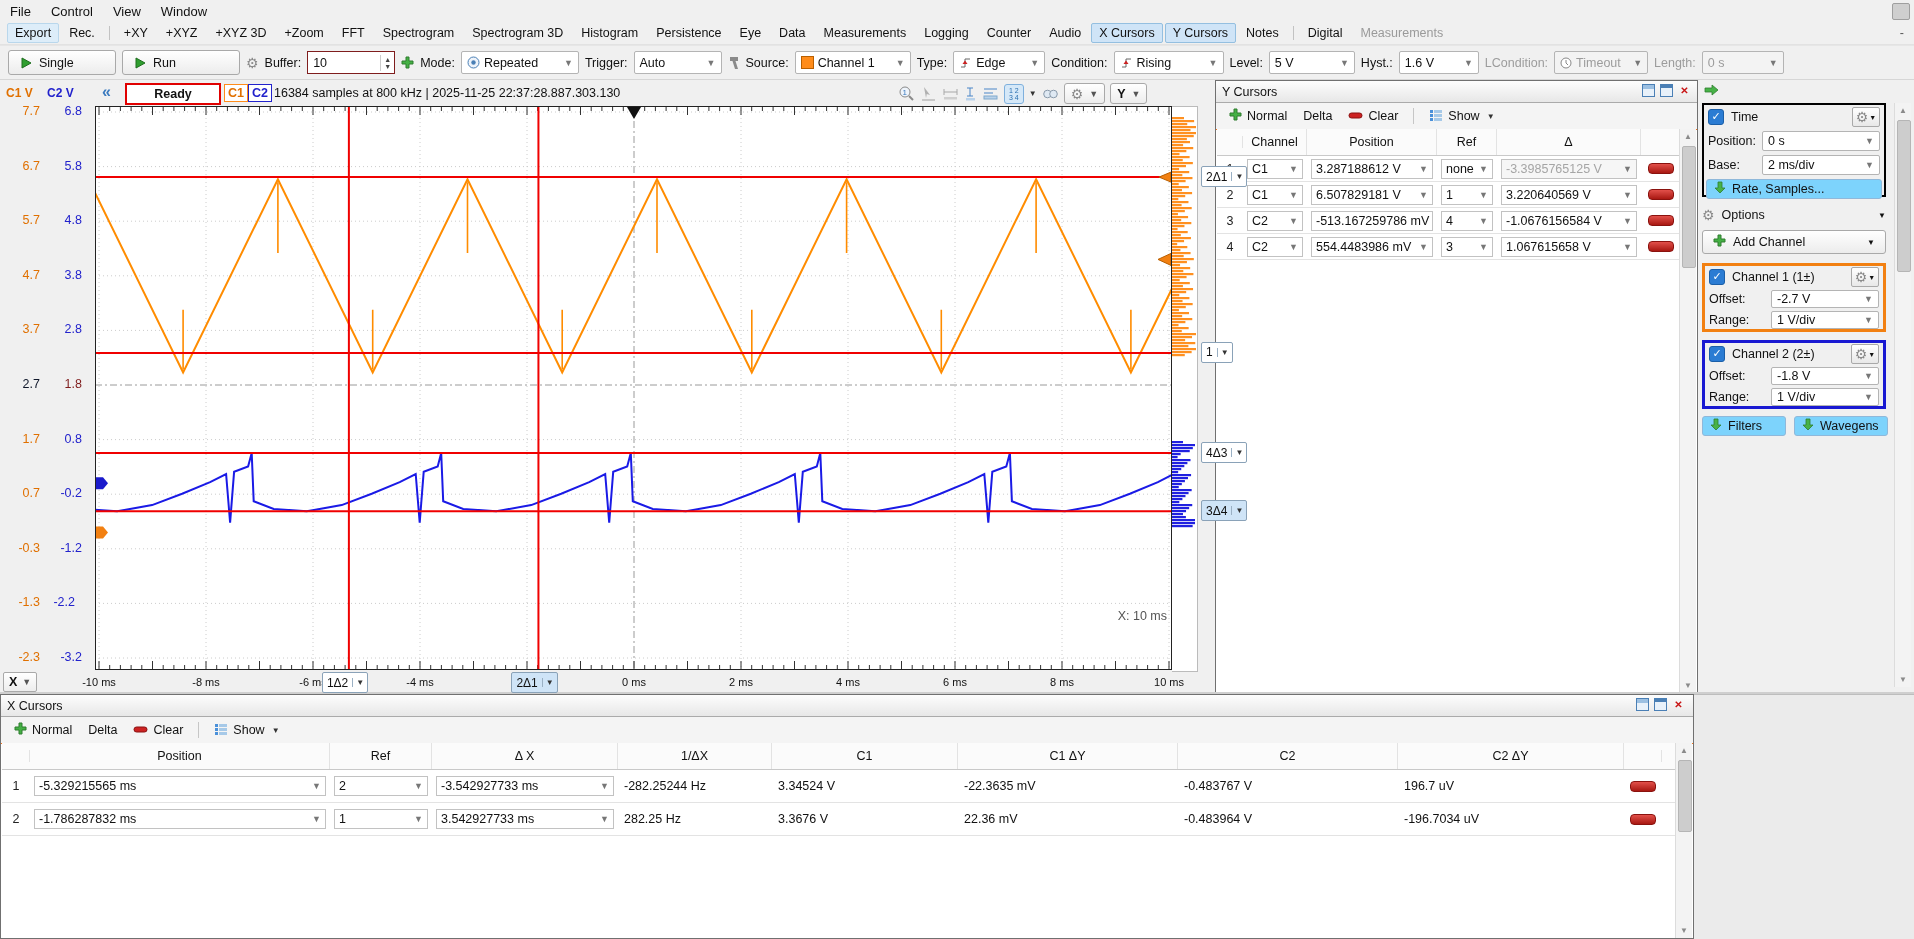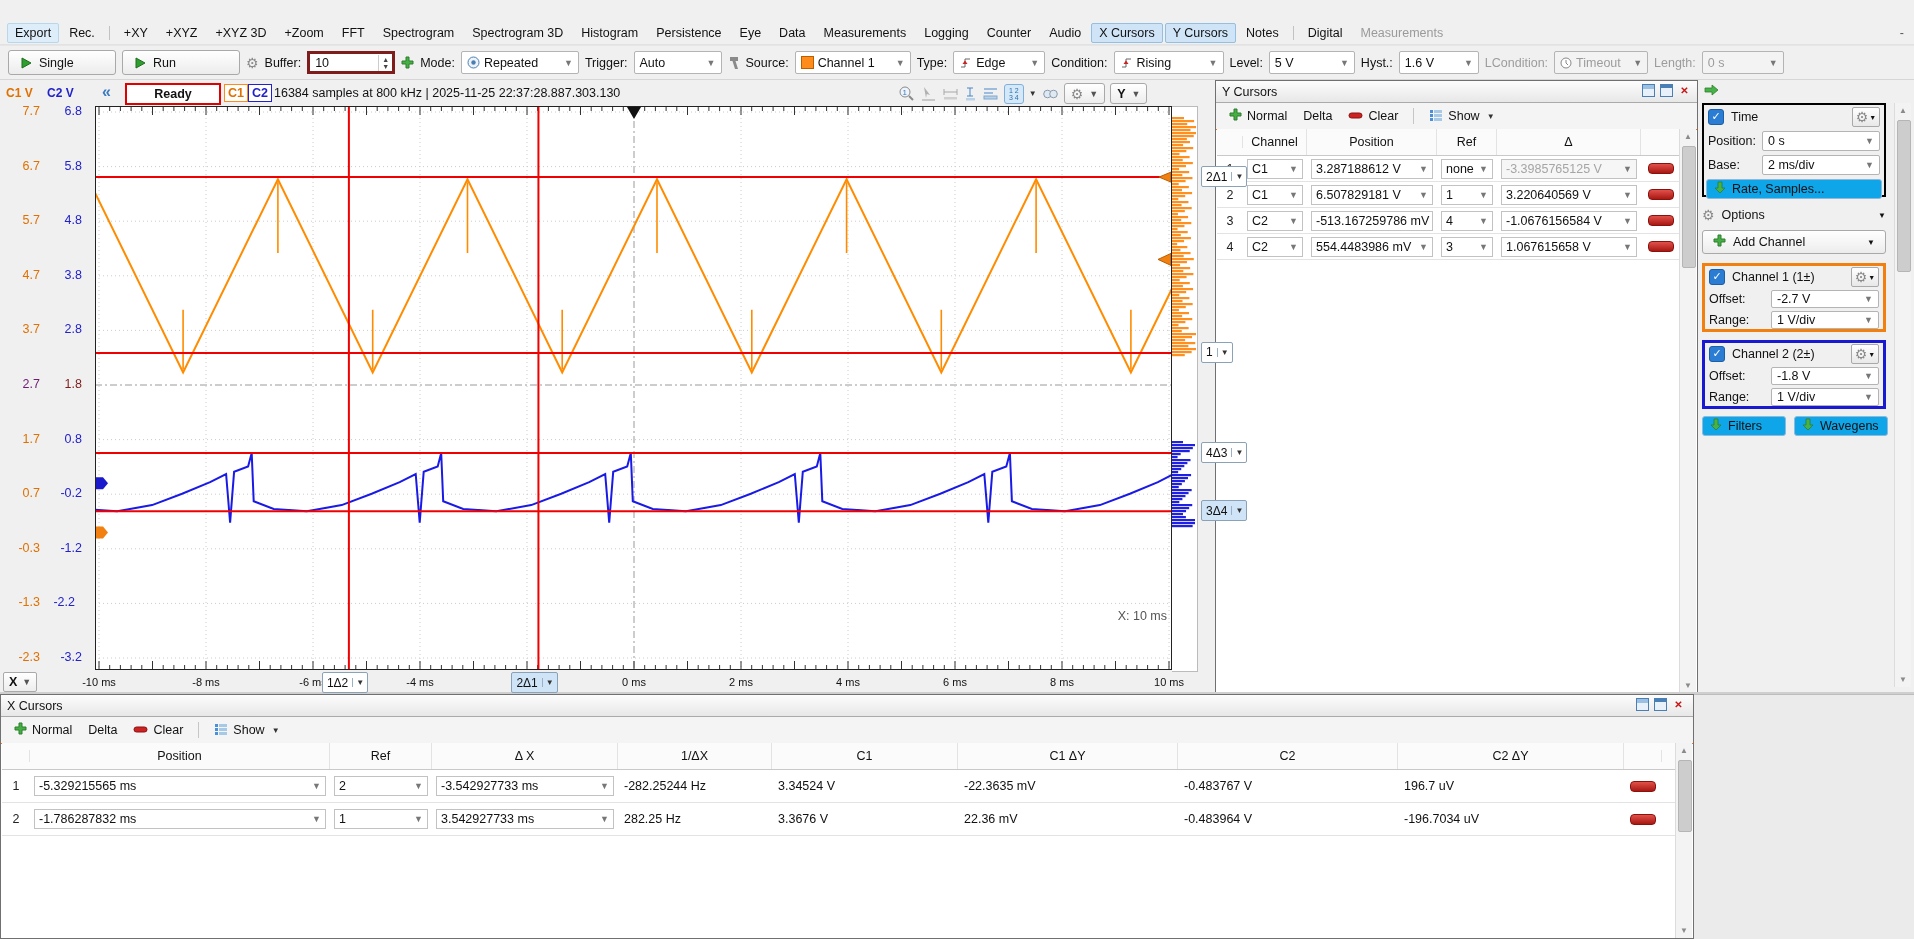--- a/index.html
+++ b/index.html
@@ -18,21 +18,21 @@
   .tab-sep{width:1px;height:14px;background:#c2c2c2;margin:0 5px;}
   .tab-overflow{margin-left:auto;margin-right:10px;color:#555;}
   
   .toolbar{position:absolute;left:0;top:45px;width:1914px;height:35px;background:#f0f0f0;border-top:1px solid #e6e6e6;border-bottom:1px solid #d6d6d6;display:flex;align-items:center;gap:6px;padding:0 8px;box-sizing:border-box;}
   .tbtn{display:flex;align-items:center;gap:6px;background:linear-gradient(#ffffff,#ececec);border:1px solid #a9a9a9;border-radius:3px;height:25px;padding:0 10px;box-sizing:border-box;}
   .tlabel{white-space:nowrap;}
   .tlabel.dis{color:#9c9c9c;}
   .sel{display:flex;align-items:center;gap:4px;background:#fff;border:1px solid #b4b4b4;border-radius:2px;height:23px;padding:0 5px;box-sizing:border-box;white-space:nowrap;overflow:hidden;}
   .sel .chev{margin-left:auto;color:#777;font-size:9px;}
   .sel.dis{background:#f3f3f3;color:#9c9c9c;}
-  .spin{display:flex;align-items:center;background:#fff;border:3px solid #7f1d1d;height:23px;width:88px;box-sizing:border-box;padding-left:5px;}
+  .spin{display:flex;align-items:center;background:#fff;border:1px solid #7f1d1d;height:23px;width:88px;box-sizing:border-box;padding-left:5px;}
   .spin .arrows{margin-left:auto;display:flex;flex-direction:column;font-size:7px;line-height:7px;color:#444;border-left:1px solid #ccc;padding:1px 3px;}
   .icon{display:inline-flex;align-items:center;justify-content:center;}
   .gear-txt{font-size:14px;color:#8a8a8a;line-height:12px;}
   
   .back-arrow{position:absolute;left:102px;top:83px;color:#3a7abf;font-weight:bold;font-size:16px;}
   .ready-box{position:absolute;left:125px;top:83px;width:92px;height:18px;border:2px solid #e00000;background:#fff;text-align:center;font-weight:bold;line-height:18px;}
   .c1-box{position:absolute;left:224px;top:84px;height:16px;padding:0 3px;border:1px solid #ff8c1a;color:#e07000;font-weight:bold;line-height:16px;background:#fff;}
   .c2-box{position:absolute;left:248px;top:84px;height:16px;padding:0 3px;border:1px solid #2222cc;color:#2222cc;font-weight:bold;line-height:16px;background:#fff;}
   .acq-info{position:absolute;left:274px;top:86px;white-space:nowrap;text-align:right;}
   .plot-icons{position:absolute;left:898px;top:83px;display:flex;align-items:center;gap:5px;height:21px;}
@@ -78,31 +78,40 @@
   .sb-arr{position:absolute;left:0;width:100%;height:15px;color:#8a8a8a;font-size:8px;text-align:center;line-height:15px;background:#f3f3f3;}
   .sb-thumb{position:absolute;left:2px;width:12px;background:#cdcdcd;border:1px solid #b5b5b5;border-radius:2px;}
   
   .config{position:absolute;left:1700px;top:80px;width:214px;height:614px;background:#f0f0f0;}
   .grp{position:absolute;left:2px;width:184px;background:#f0f0f0;box-sizing:border-box;}
   .grp-head{display:flex;align-items:center;gap:7px;height:24px;padding:0 4px;}
   .grp-row{display:flex;align-items:center;height:24px;padding:0 4px;}
   .grp-row .sel{width:118px;margin-left:auto;height:20px;}
   .cb{width:14px;height:14px;background:#2b7cd3;border:1px solid #1b5fa8;border-radius:3px;color:#fff;font-size:11px;line-height:13px;text-align:center;flex:none;}
   .gearbtn{margin-left:auto;width:26px;height:18px;background:linear-gradient(#fff,#e8e8e8);border:1px solid #a9a9a9;border-radius:2px;display:flex;align-items:center;justify-content:center;gap:1px;}
-  .bluebtn{display:flex;align-items:center;gap:6px;background:#0ea5e9;border:1px solid #8fb8da;border-radius:3px;height:20px;padding:0 7px;box-sizing:border-box;}
+  .bluebtn{display:flex;align-items:center;gap:6px;background:#7dd3fc;border:1px solid #8fb8da;border-radius:3px;height:20px;padding:0 7px;box-sizing:border-box;}
   .cfg-row{position:absolute;left:2px;width:184px;display:flex;align-items:center;gap:7px;}
   
   .filler{position:absolute;left:1694px;top:694px;width:220px;height:245px;background:#ebebeb;border-top:1px solid #bdbdbd;}
   .hsplit{position:absolute;left:0;top:692px;width:1914px;height:2px;background:#cfcfcf;}
 </style>
 </head>
 <body>
 
 <div class="app">
 
+  <div class="menubar">
+    <div id="menu-items" style="display:flex;">
+        <div class="menu-item">File</div>
+        <div class="menu-item">Control</div>
+        <div class="menu-item">View</div>
+        <div class="menu-item">Window</div>
+      </div>
+    <div class="menu-clock"></div>
+  </div>
 
   <div class="tabbar">
     <div id="tab-items" style="display:flex;align-items:center;">
         <div class="tab-item hl">Export</div>
         <div class="tab-item">Rec.</div>
         <div class="tab-sep"></div>
         <div class="tab-item">+XY</div>
         <div class="tab-item">+XYZ</div>
         <div class="tab-item">+XYZ 3D</div>
         <div class="tab-item">+Zoom</div>
@@ -289,21 +298,21 @@
   </div>
 
   <div class="ax-head" style="left:6px;color:#e07000;">C1 V</div>
   <div class="ax-head" style="left:47px;color:#2222cc;">C2 V</div>
   <div id="c1-ticks">
       <div class="ytick" style="left: 2px; top: 104px; color: rgb(224, 112, 0);">7.7</div>
       <div class="ytick" style="left: 2px; top: 158.6px; color: rgb(224, 112, 0);">6.7</div>
       <div class="ytick" style="left: 2px; top: 213.2px; color: rgb(224, 112, 0);">5.7</div>
       <div class="ytick" style="left: 2px; top: 267.8px; color: rgb(224, 112, 0);">4.7</div>
       <div class="ytick" style="left: 2px; top: 322.4px; color: rgb(224, 112, 0);">3.7</div>
-      <div class="ytick" style="left: 2px; top: 377px; color: #701a75;">2.7</div>
+      <div class="ytick" style="left: 2px; top: 377px; color: #0f172a;">2.7</div>
       <div class="ytick" style="left: 2px; top: 431.6px; color: rgb(224, 112, 0);">1.7</div>
       <div class="ytick" style="left: 2px; top: 486.2px; color: rgb(224, 112, 0);">0.7</div>
       <div class="ytick" style="left: 2px; top: 540.8px; color: rgb(224, 112, 0);">-0.3</div>
       <div class="ytick" style="left: 2px; top: 595.4px; color: rgb(224, 112, 0);">-1.3</div>
       <div class="ytick" style="left: 2px; top: 650px; color: rgb(224, 112, 0);">-2.3</div>
     </div>
   <div id="c2-ticks">
       <div class="ytick" style="left: 44px; top: 104px; color: rgb(34, 34, 204);">6.8</div>
       <div class="ytick" style="left: 44px; top: 158.6px; color: rgb(34, 34, 204);">5.8</div>
       <div class="ytick" style="left: 44px; top: 213.2px; color: rgb(34, 34, 204);">4.8</div>

